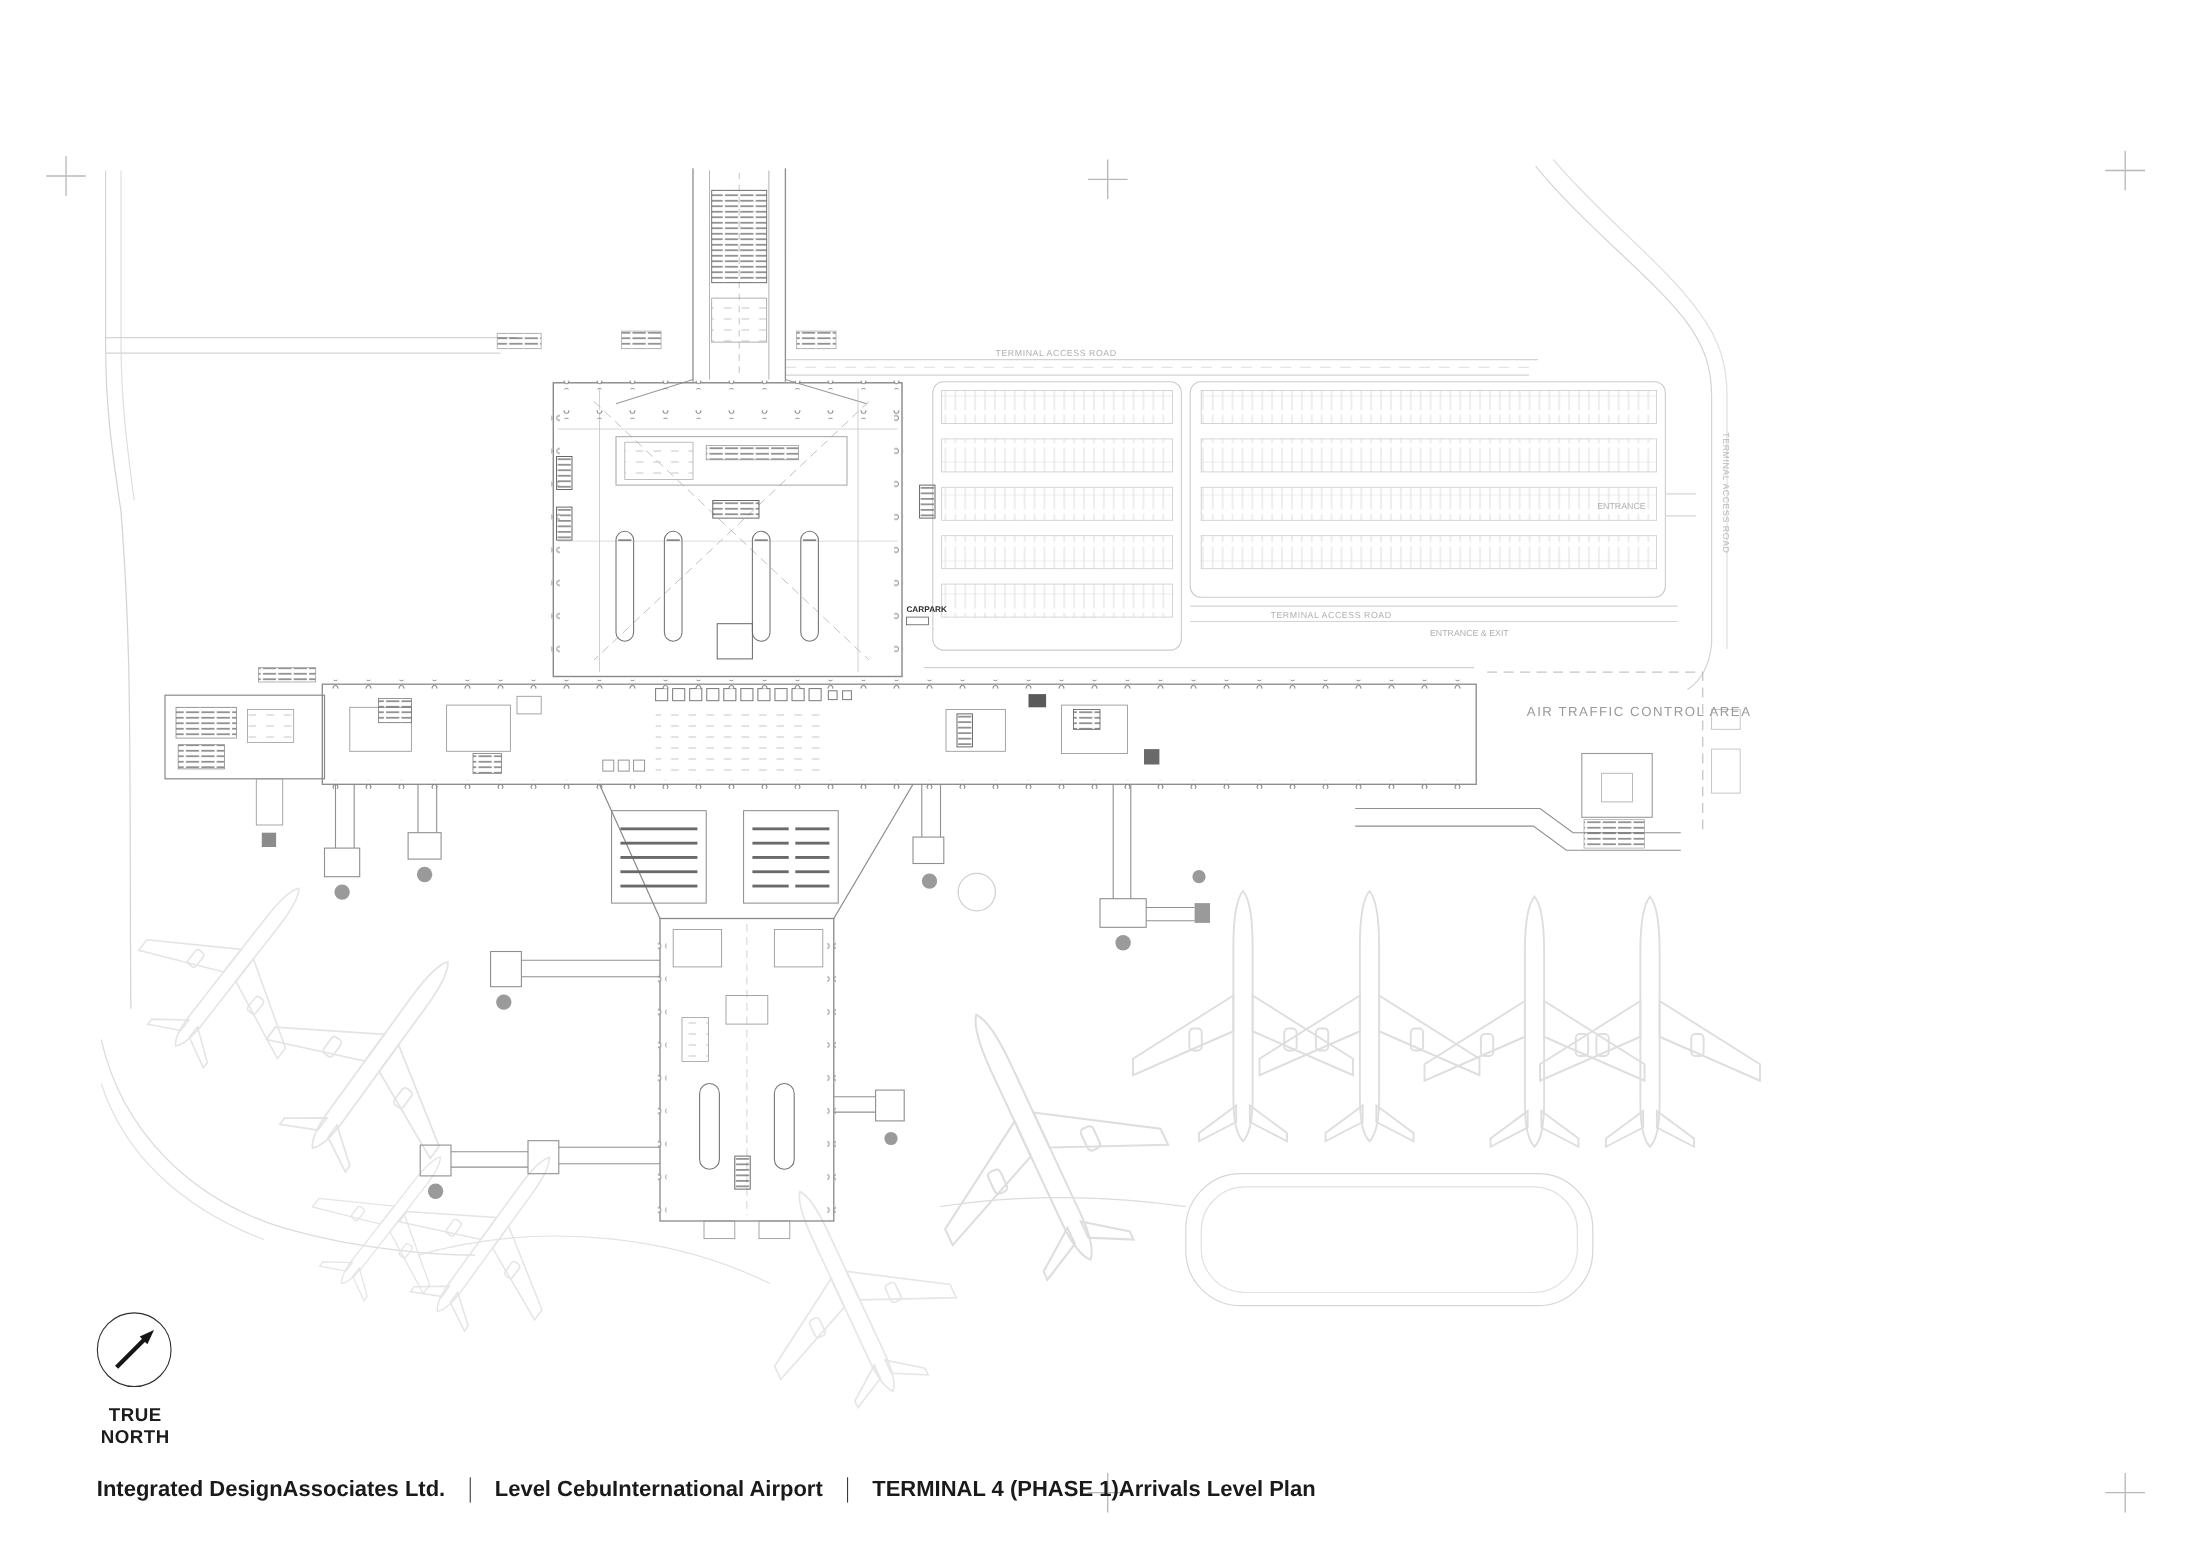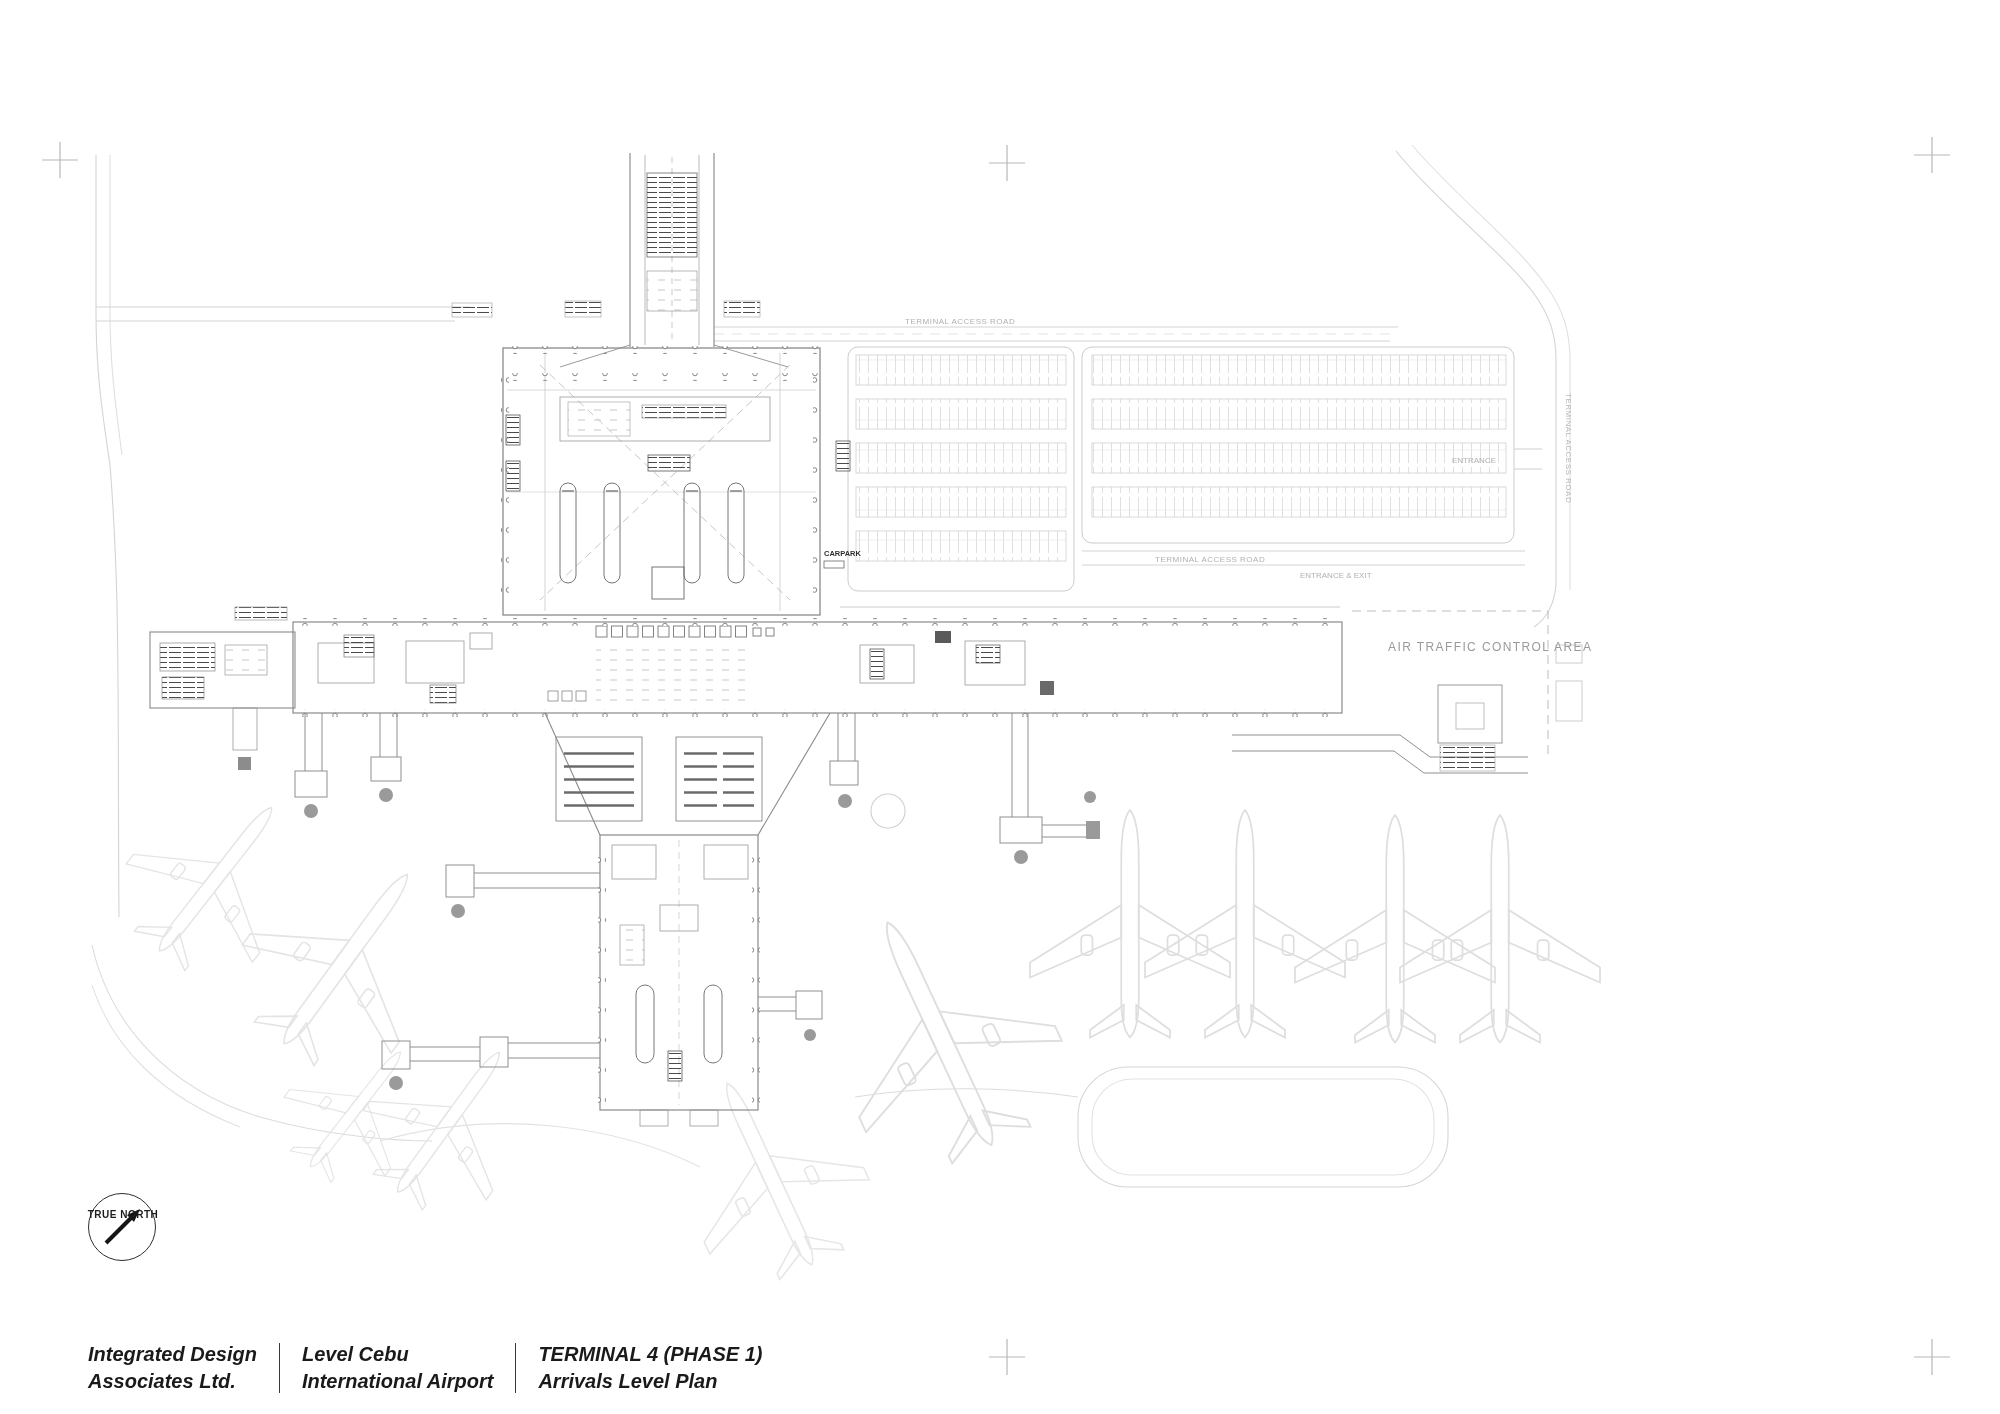--- a/index.html
+++ b/index.html
@@ -4,25 +4,25 @@
 <style>
   html,body{margin:0;padding:0;background:#ffffff;}
   body{width:2000px;height:1414px;position:relative;overflow:hidden;
        font-family:"Liberation Sans",sans-serif;}
   .sheet{position:absolute;inset:0;margin-top:45px;}
   svg.plan{position:absolute;left:0;top:0;}
   
   .north{position:absolute;left:88px;top:1148px;width:68px;height:68px;}
   .north .ring{position:absolute;inset:0;border:1.6px solid #2e2e2e;border-radius:50%;}
   .north svg{position:absolute;inset:0;}
-  .north-label{position:absolute;left:68px;top:1164px;width:110px;text-align:center;
-    font-size:10px;font-weight:bold;letter-spacing:.5px;color:#1c1c1c;}
+  .north-label{position:absolute;left:68px;top:1232px;width:110px;text-align:center;
+    font-size:17px;font-weight:bold;letter-spacing:.5px;color:#1c1c1c;}
   
   .title-block{position:absolute;left:88px;top:1296px;display:flex;align-items:stretch;}
-  .tb-col{display:flex;flex-direction:column;justify-content:center;padding:0 22px 0 0;font-style:italic;}
+  .tb-col{display:flex;justify-content:center;padding:0 22px 0 0;}
   .tb-col.pad{padding-left:22px;}
   .tb-col div{font-size:20px;line-height:27px;font-weight:bold;color:#1a1a1a;white-space:nowrap;}
   .tb-divider{width:1px;background:#3a3a3a;margin:2px 0;}
   
   text{font-family:"Liberation Sans",sans-serif;}
 </style>
 </head>
 <body>
 
 <div class="sheet">

